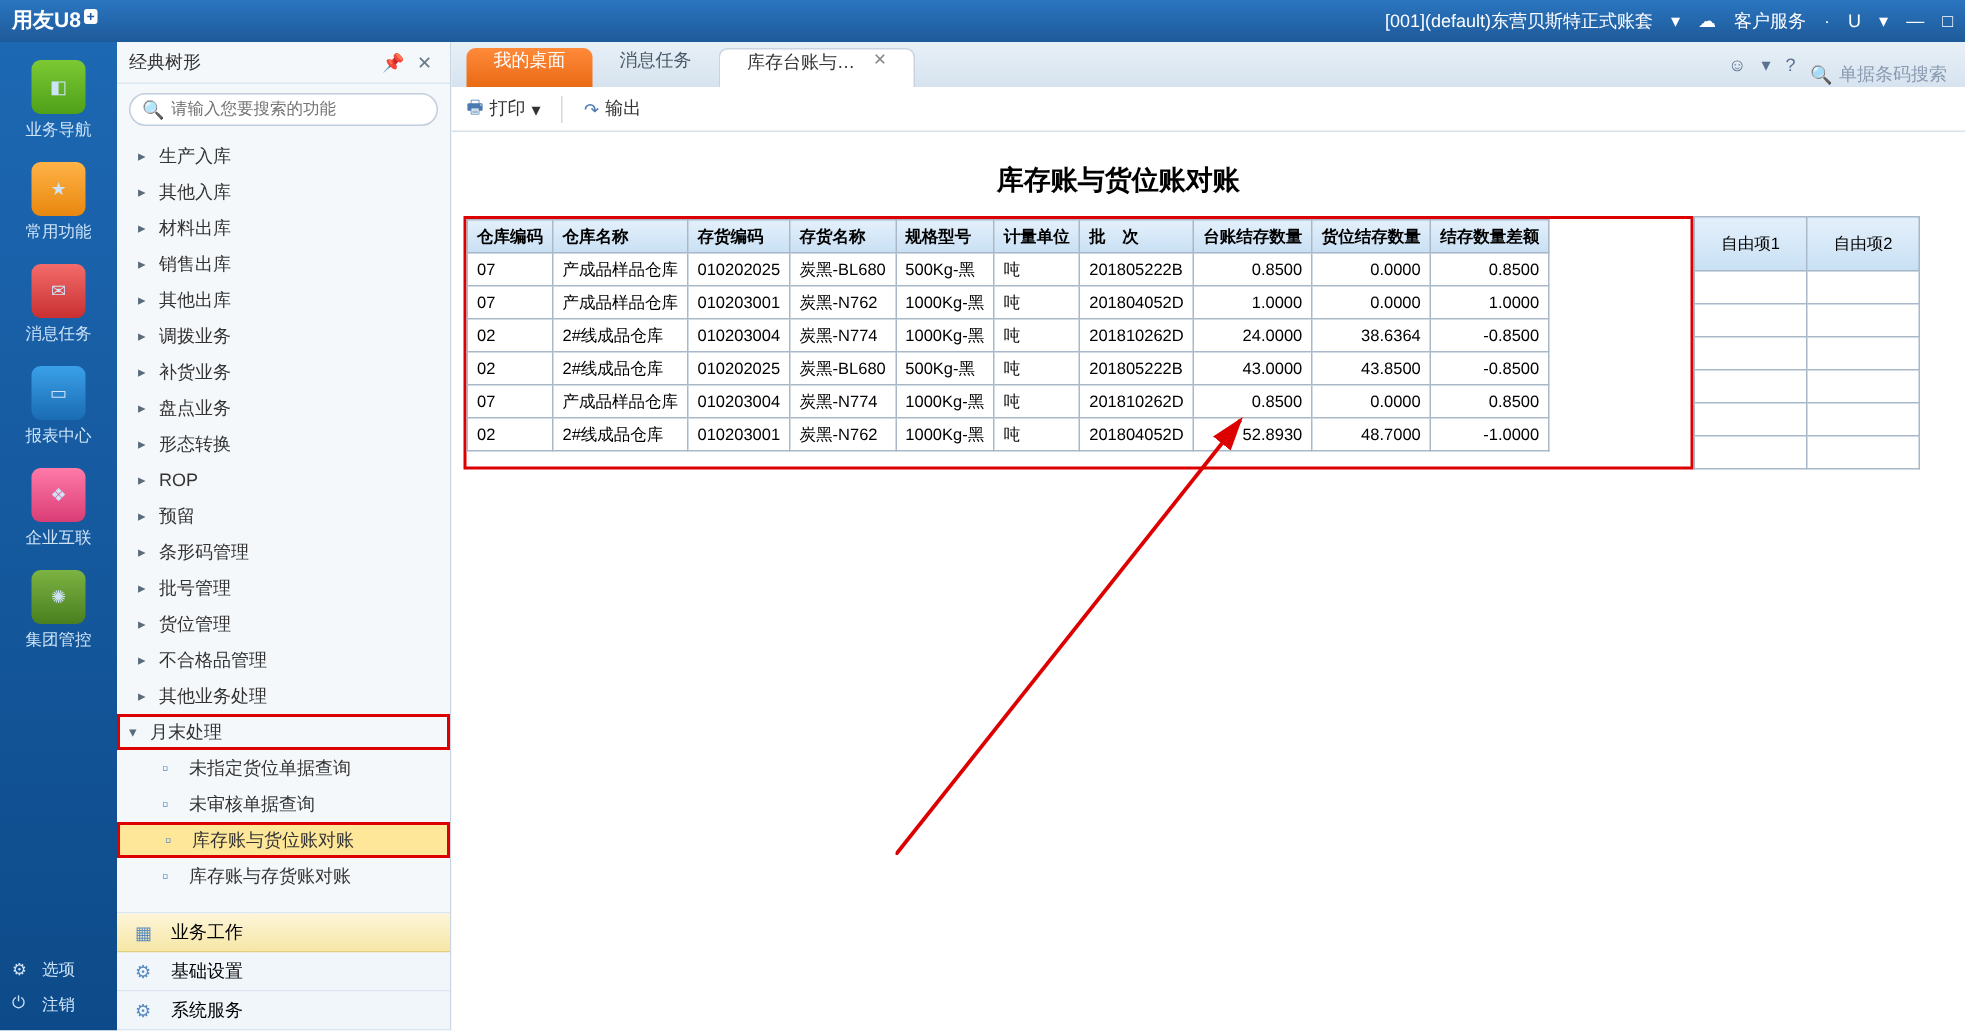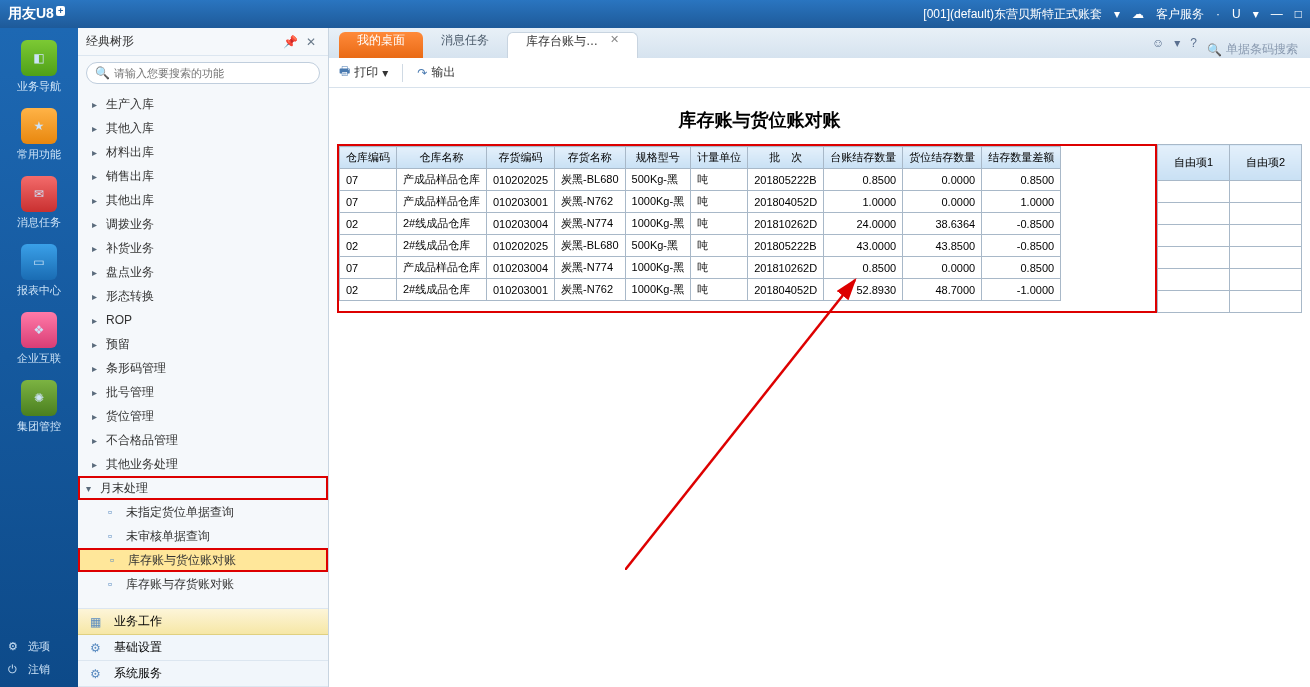--- a/index.html
+++ b/index.html
@@ -22,21 +22,21 @@
 .icon-orange { background: linear-gradient(#ffb347, #e8870e); }
 .icon-red { background: linear-gradient(#f36b6b, #c93030); }
 .icon-blue { background: linear-gradient(#3aa0e8, #1a6cb3); }
 .icon-pink { background: linear-gradient(#ff7aa8, #d93d75); }
 .icon-darkgreen { background: linear-gradient(#7cb342, #4a7f1f); }
 .left-rail .rail-spacer { flex: 1; }
 .left-bottom { width: 100%; padding: 6px 8px; }
 .left-bottom div { display: flex; align-items: center; gap: 6px; color: #cde3f7; padding: 4px 0; cursor: pointer; font-size: 11px; }
 .gear, .lock { width: 14px; height: 14px; }
 
-.tree-panel { width: 251px; background: #f5f8fb; border-right: 1px solid #c8d4e0; display: flex; flex-direction: column; }
+.tree-panel { width: 223px; background: #f5f8fb; border-right: 1px solid #c8d4e0; display: flex; flex-direction: column; }
 .tree-head { height: 28px; display: flex; align-items: center; padding: 0 8px; font-size: 12px; color: #333; border-bottom: 1px solid #dce6f0; }
 .tree-head .sp { flex: 1; }
 .pin, .close-x { cursor: pointer; color: #6a7a8a; padding: 0 4px; }
 .search-row { padding: 6px 8px; }
 .search-box { display: flex; align-items: center; border: 1px solid #c0cedd; border-radius: 12px; background: #fff; padding: 2px 8px; height: 22px; }
 .search-box input { border: none; outline: none; flex: 1; font-size: 11px; background: transparent; }
 .mag { color: #7a8fa5; margin-right: 4px; }
 .tree-list { flex: 1; overflow-y: auto; padding: 2px 0; }
 .tree-row { display: flex; align-items: center; height: 24px; padding-left: 28px; color: #333; cursor: pointer; position: relative; }
 .tree-row .caret { position: absolute; left: 14px; color: #5a6b7c; font-size: 10px; }
@@ -63,21 +63,21 @@
 .toolbar { height: 30px; background: #fff; border-bottom: 1px solid #d8e2ec; display: flex; align-items: center; gap: 14px; padding: 0 10px; font-size: 12px; color: #333; }
 .tbtn { display: flex; align-items: center; gap: 4px; cursor: pointer; }
 .tbtn .ic { color: #4a7ab0; }
 .divider { width: 1px; height: 18px; background: #d0dae4; }
 
 .report-area { flex: 1; background: #fff; padding: 20px 8px 8px 8px; overflow: auto; position: relative; }
 .report-title { text-align: center; font-size: 18px; font-weight: bold; margin-bottom: 12px; margin-right: 120px; }
 .tbl-wrap { border: 2px solid #d00; display: inline-block; min-width: 820px; }
 .tbl { border-collapse: collapse; }
 .tbl th, .tbl td { border: 1px solid #a8b8c8; padding: 3px 6px; font-size: 11px; height: 22px; white-space: nowrap; }
-.tbl th { background: linear-gradient(#e4f0fb, #c8e0f4); font-weight: normal; text-align: center; height: 20px; }
+.tbl th { background: linear-gradient(#e4f0fb, #c8e0f4); font-weight: bold; text-align: left; height: 20px; }
 .tbl td.num { text-align: right; }
 .extra-cols { display: inline-block; vertical-align: top; }
 .extra-cols table { border-collapse: collapse; }
 .extra-cols th, .extra-cols td { border: 1px solid #a8b8c8; padding: 3px 6px; font-size: 11px; height: 22px; }
 .extra-cols th { background: linear-gradient(#e4f0fb, #c8e0f4); font-weight: normal; text-align: center; height: 36px; width: 75px; }
 
 .arrow-svg { position: absolute; top: 182px; left: 296px; pointer-events: none; }
 </style>
 </head>
 <body>

